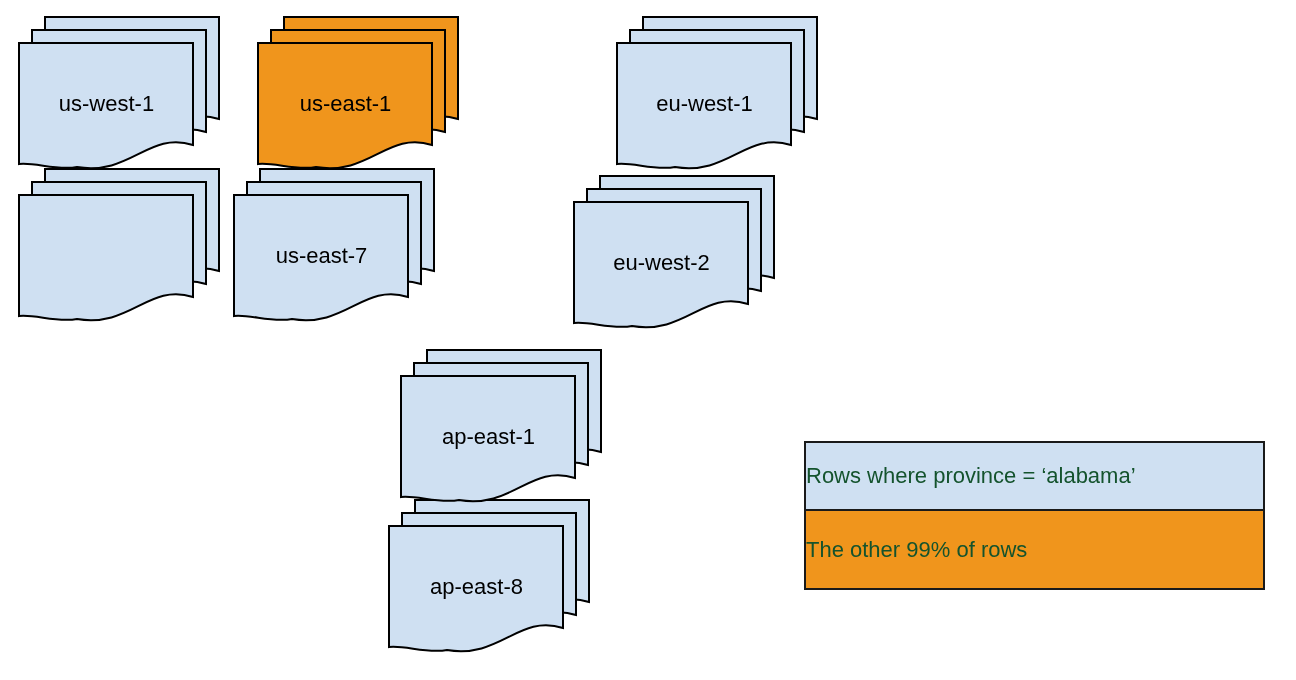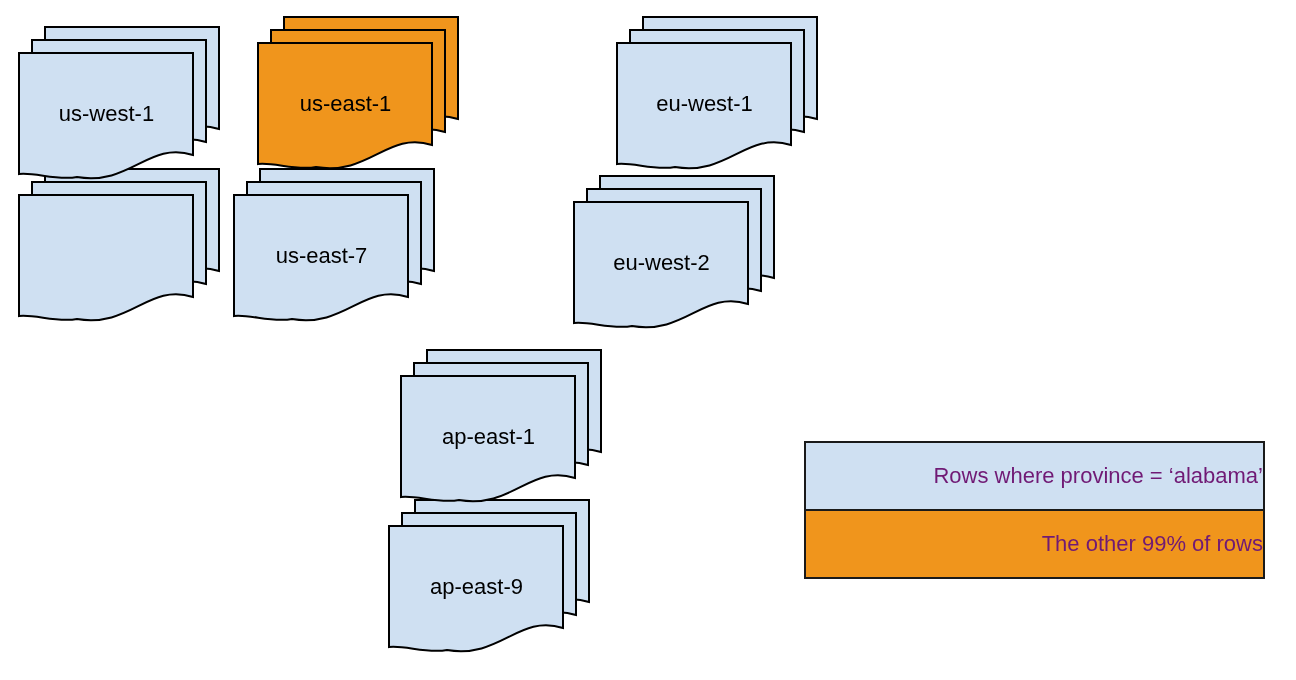--- a/index.html
+++ b/index.html
@@ -64,47 +64,47 @@
     left: 804px;
     top: 441px;
     width: 461px;
     border: 2px solid var(--legend-border);
     z-index: 4;
   }
   .legend-row {
     height: 68px;
     display: flex;
     align-items: center;
-    justify-content: flex-end;
+    justify-content: flex-start;
     font-size: 22px;
-    color: #701a75;
+    color: #14532d;
   }
   .legend-row.row-blue {
     background: var(--card-blue);
     border-bottom: 2px solid var(--legend-border);
   }
   .legend-row.row-orange {
     background: var(--card-orange);
-    height: 66px;
+    height: 77px;
   }
 
   .defs-holder { position: absolute; width: 0; height: 0; overflow: hidden; }
 </style>
 </head>
 <body>
 
 <div class="canvas">
 
   <svg class="defs-holder" aria-hidden="true">
     <defs>
       <path id="docshape" d="M0,0 H174 V102 C129,88 112,133 58,124 C38,128 16,119 0,121 Z"></path>
     </defs>
   </svg>
 
-  <div class="stack z-upper" style="left:19px; top:17px;margin-top:10px;">
+  <div class="stack z-upper" style="left:19px; top:17px;">
     <svg class="stack-svg" width="204" height="158" viewBox="0 0 204 158">
       <use href="#docshape" class="doc" x="26" y="0"></use>
       <use href="#docshape" class="doc" x="13" y="13"></use>
       <use href="#docshape" class="doc" x="0" y="26"></use>
     </svg>
     <div class="stack-label">us-west-1</div>
   </div>
 
   <div class="stack z-upper orange" style="left:258px; top:17px;">
     <svg class="stack-svg" width="204" height="158" viewBox="0 0 204 158">
@@ -160,21 +160,21 @@
     </svg>
     <div class="stack-label">ap-east-1</div>
   </div>
 
   <div class="stack z-lower" style="left:389px; top:500px;">
     <svg class="stack-svg" width="204" height="158" viewBox="0 0 204 158">
       <use href="#docshape" class="doc" x="26" y="0"></use>
       <use href="#docshape" class="doc" x="13" y="13"></use>
       <use href="#docshape" class="doc" x="0" y="26"></use>
     </svg>
-    <div class="stack-label">ap-east-9</div>
+    <div class="stack-label">ap-east-8</div>
   </div>
 
   <div class="legend">
     <div class="legend-row row-blue">
       <span>Rows where province = ‘alabama’</span>
     </div>
     <div class="legend-row row-orange">
       <span>The other 99% of rows</span>
     </div>
   </div>

